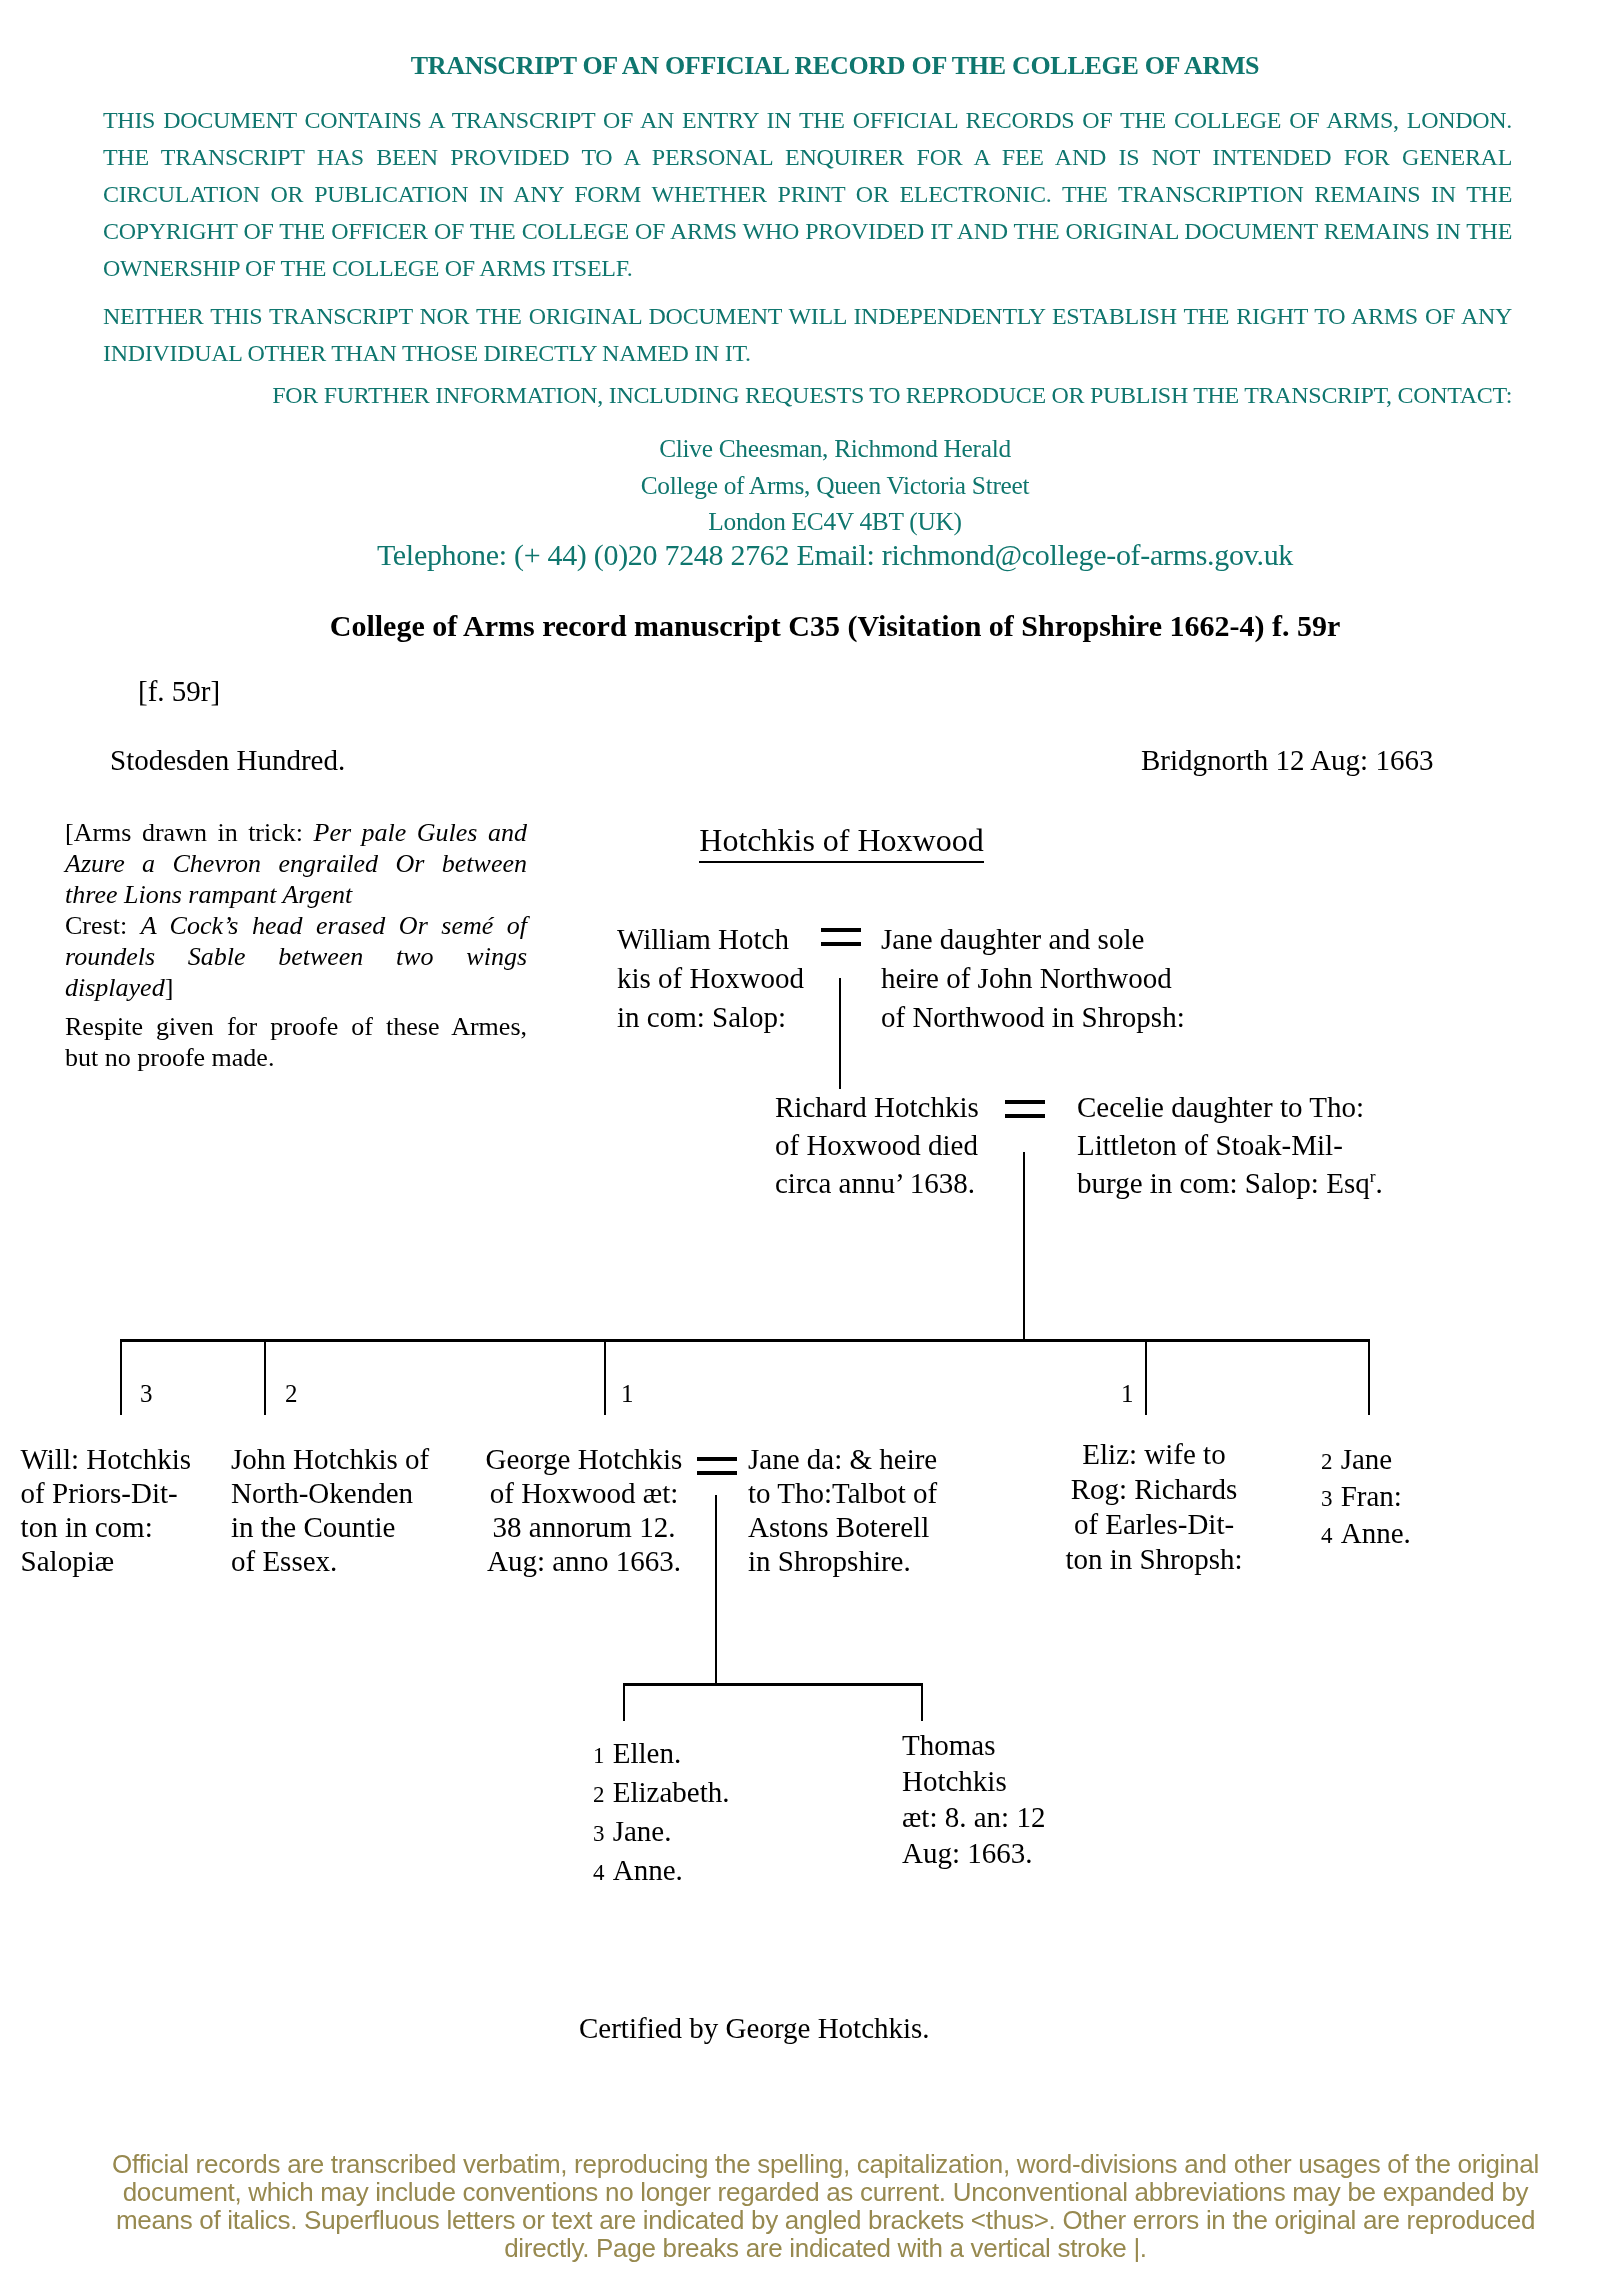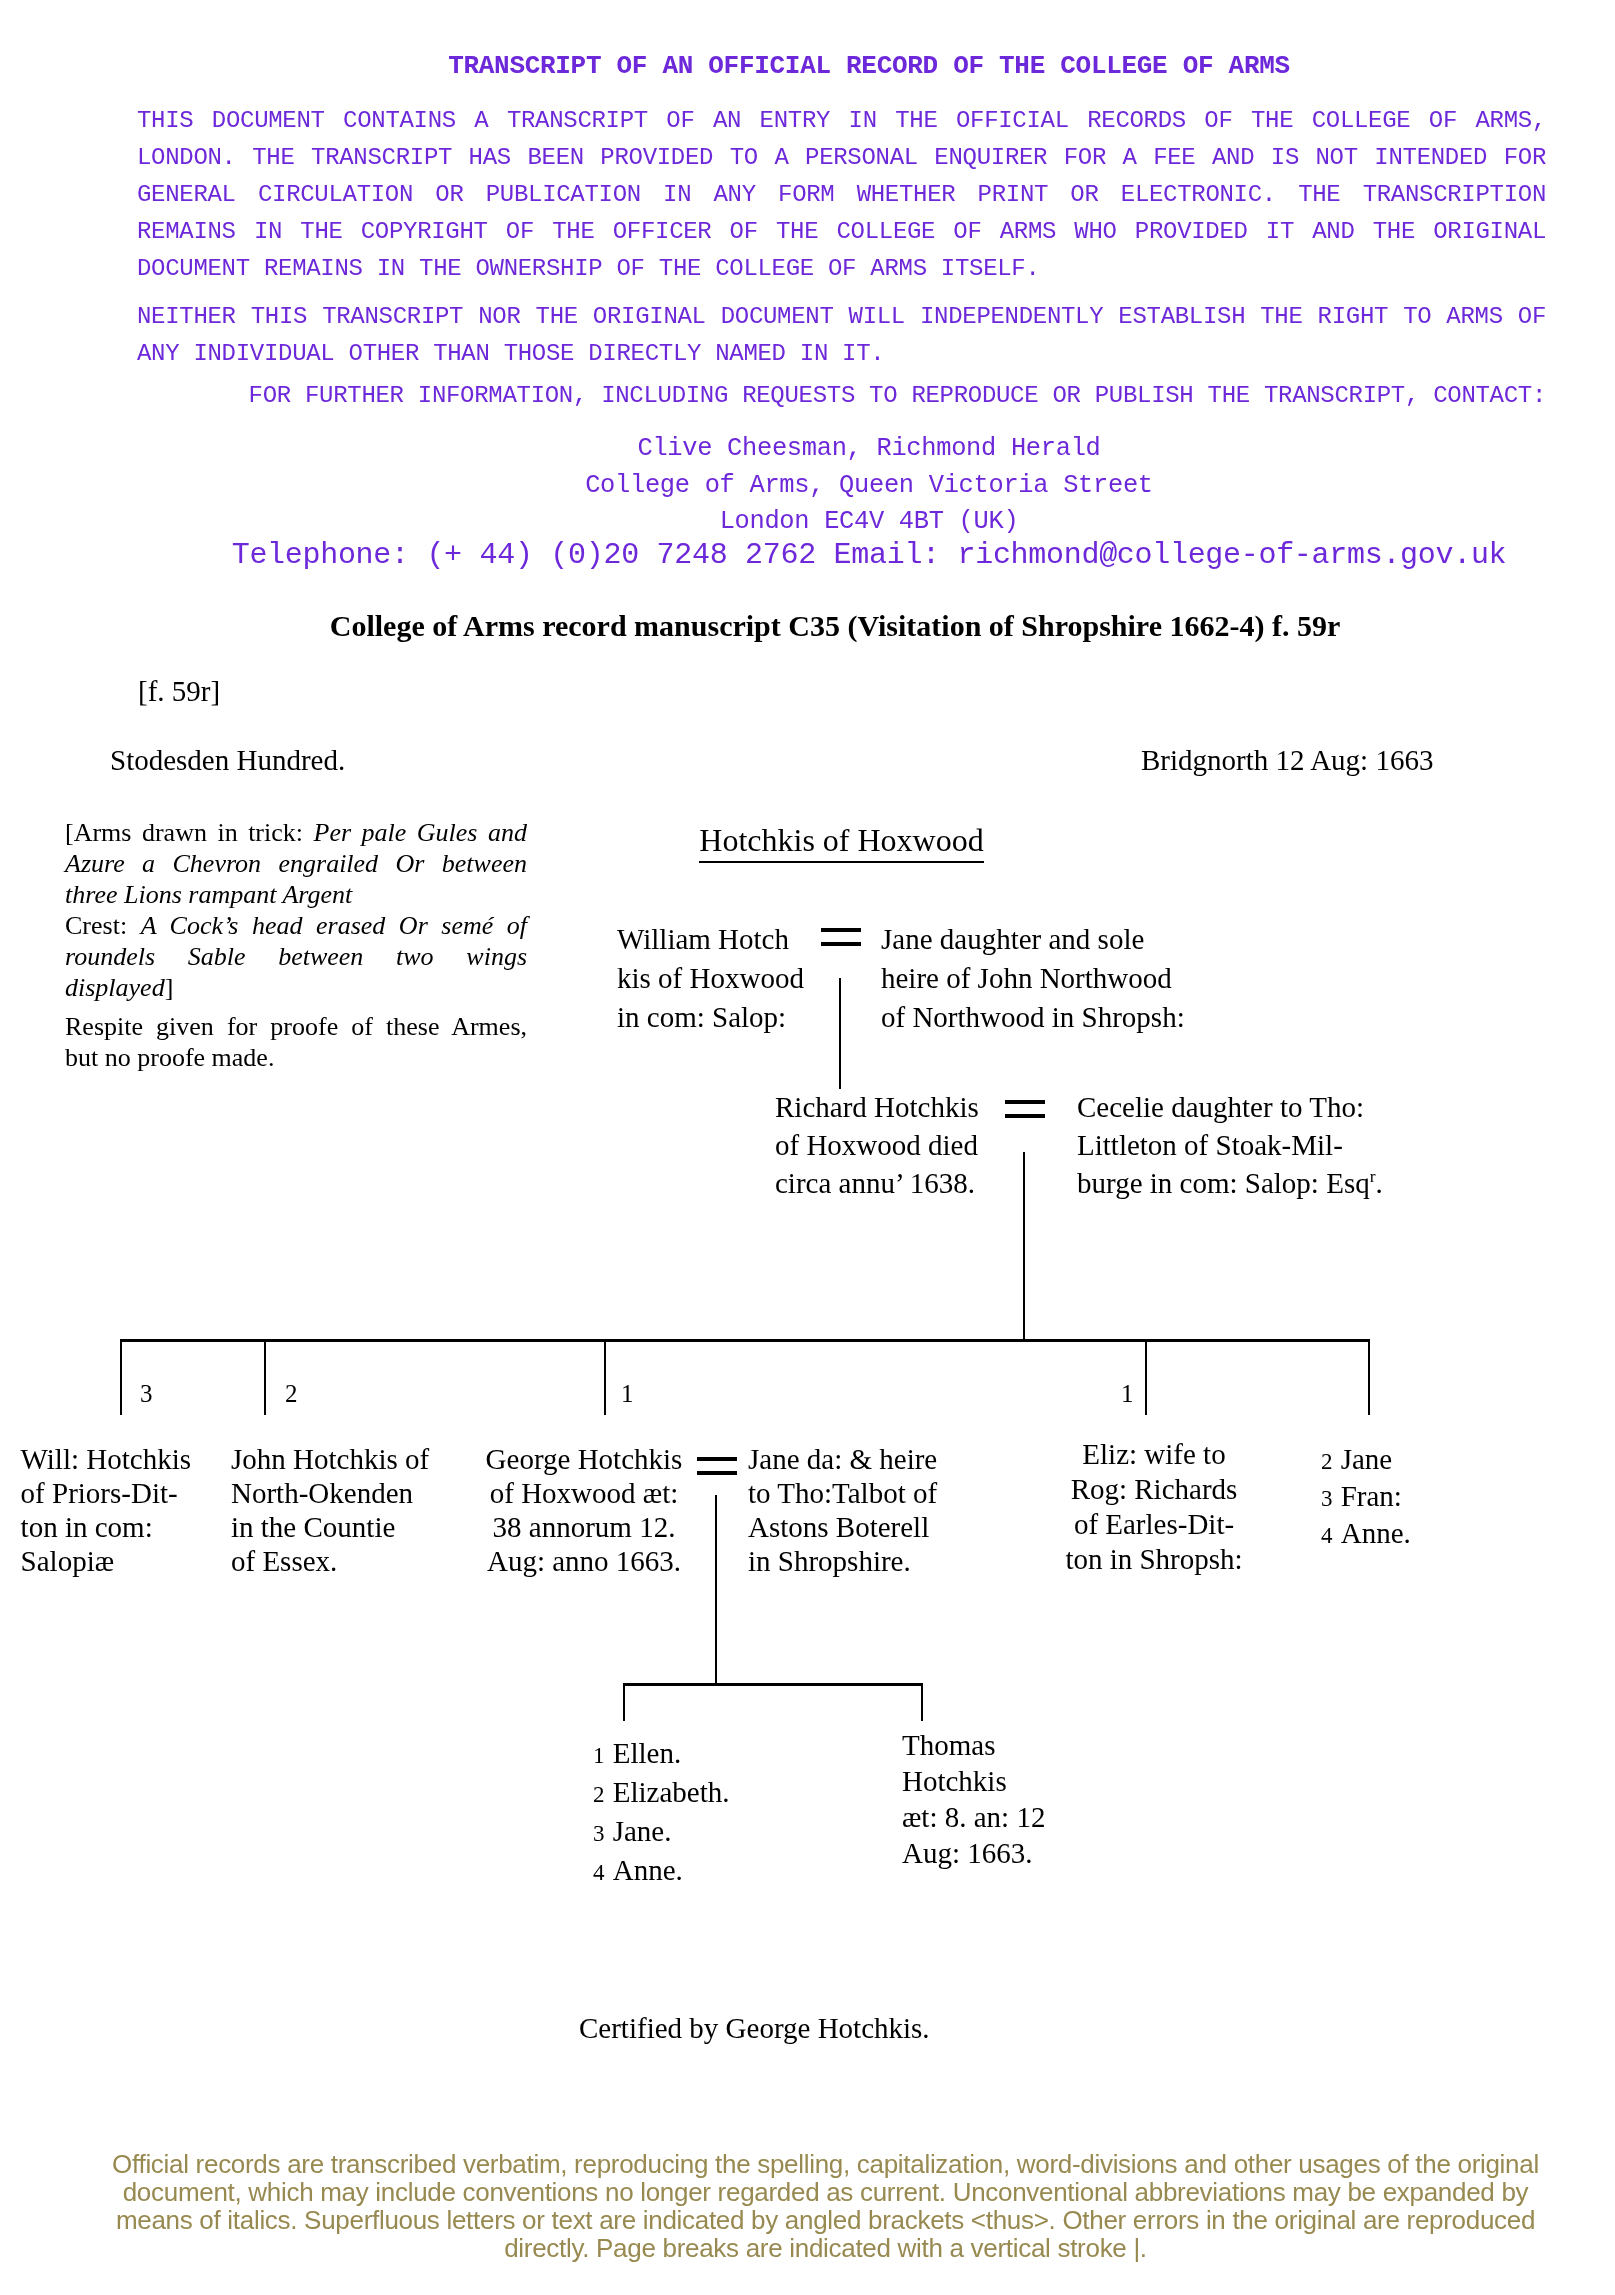--- a/index.html
+++ b/index.html
@@ -1,18 +1,18 @@
 <!DOCTYPE html>
 <html style="font-size:11px"><head>
 <meta charset="utf-8">
 <style>
   html,body{margin:0;padding:0;background:#ffffff;}
   .page{position:relative;width:1616px;height:2295px;background:#ffffff;overflow:hidden;}
   .abs{position:absolute;}
-  .olive{color:#6d28d9;font-family:Liberation Mono, monospace;letter-spacing:-0.3px;margin-left:34px;}
+  .olive{color:#0f766e;font-family:Liberation Serif, serif;letter-spacing:-0.3px;}
   .serif{font-family:"Liberation Serif",serif;color:#000000;}
   .it{font-style:italic;}
   .just{text-align:justify;}
   .jlast{text-align:justify;text-align-last:justify;}
   .ctr{text-align:center;}
   .h-title{font-size:26px;font-weight:bold;}
   .para{font-size:24px;line-height:37px;}
   .contact{font-size:25.4px;}
   .phone{font-size:30px;}
   .doc-title{font-size:30px;font-weight:bold;}

